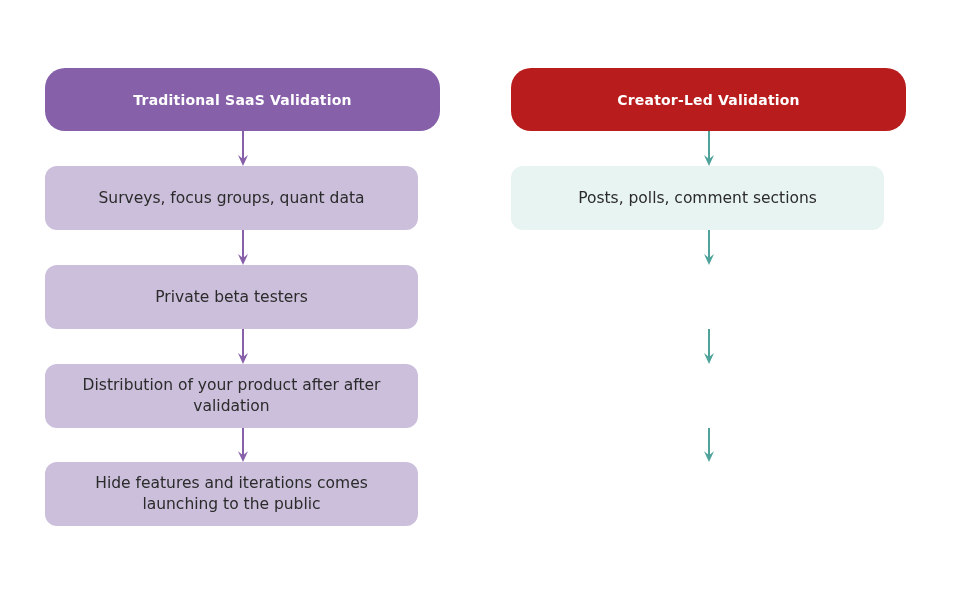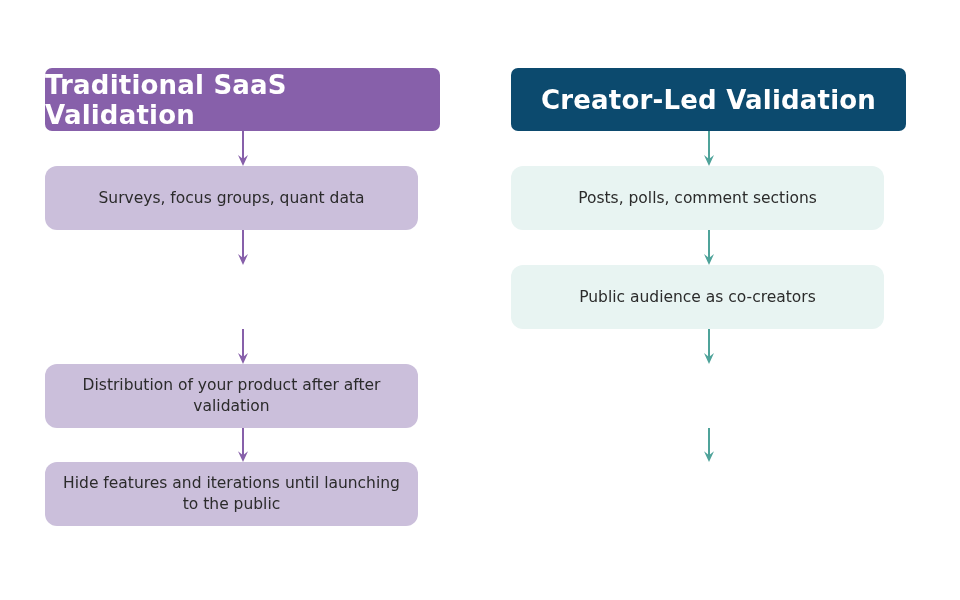--- a/index.html
+++ b/index.html
@@ -5,25 +5,25 @@
   html, body { margin: 0; padding: 0; }
   body {
     width: 960px; height: 600px; background: #ffffff; position: relative;
     font-family: "DejaVu Sans", "Liberation Sans", sans-serif; overflow: hidden;
   }
   .col { position: absolute; top: 0; width: 395px; height: 600px; }
   .col.left { left: 45px; }
   .col.right { left: 511px; }
   .header {
     position: absolute; left: 0; top: 68px; width: 395px; height: 63px;
-    border-radius: 7px; display: flex; align-items: center; justify-content: center;
-    color: #ffffff; font-weight: bold; font-size: 26px; letter-spacing: 0.2px;
+    border-radius: 20px; display: flex; align-items: center; justify-content: center;
+    color: #ffffff; font-weight: bold; font-size: 14px; letter-spacing: 0.2px;
   }
   .left .header { background: #8760aa; }
-  .right .header { background: #0c4a6e; }
+  .right .header { background: #b91c1c; }
   .box {
     position: absolute; left: 0; width: 373px; height: 64px; border-radius: 12px;
     display: flex; align-items: center; justify-content: center; text-align: center;
     color: #2b2b2b; font-size: 15.5px; line-height: 21px; padding: 0 14px; box-sizing: border-box;
   }
   .left .box { background: #cbbfdb; }
   .right .box { background: #e8f4f2; }
   .b1 { top: 166px; } .b2 { top: 265px; } .b3 { top: 364px; } .b4 { top: 462px; }
   .arrow { position: absolute; left: 191px; width: 14px; }
   .a1 { top: 131px; height: 35px; } .a2 { top: 230px; height: 35px; }
@@ -44,56 +44,56 @@
       </svg>
   </div>
   <div class="box b1">Surveys, focus groups, quant data</div>
 
   <div class="arrow a2">
     <svg viewBox="0 0 14 35" preserveAspectRatio="none">
         <line x1="7" y1="0" x2="7" y2="30" stroke="#8760aa" stroke-width="2"></line>
         <path d="M2 24 L7 35 L12 24 L7 28 Z" fill="#8760aa"></path>
       </svg>
   </div>
+  <div class="box b2">Private beta testers</div>
 
   <div class="arrow a3">
     <svg viewBox="0 0 14 35" preserveAspectRatio="none">
         <line x1="7" y1="0" x2="7" y2="30" stroke="#8760aa" stroke-width="2"></line>
         <path d="M2 24 L7 35 L12 24 L7 28 Z" fill="#8760aa"></path>
       </svg>
   </div>
   <div class="box b3">Distribution of your product after after validation</div>
 
   <div class="arrow a4">
     <svg viewBox="0 0 14 35" preserveAspectRatio="none">
         <line x1="7" y1="0" x2="7" y2="30" stroke="#8760aa" stroke-width="2"></line>
         <path d="M2 24 L7 35 L12 24 L7 28 Z" fill="#8760aa"></path>
       </svg>
   </div>
-  <div class="box b4">Hide features and iterations until launching to the public</div>
+  <div class="box b4">Hide features and iterations comes launching to the public</div>
 </div>
 
 <div class="col right">
   <div class="header">Creator-Led Validation</div>
 
   <div class="arrow a1">
     <svg viewBox="0 0 14 35" preserveAspectRatio="none">
         <line x1="7" y1="0" x2="7" y2="30" stroke="#4fa39a" stroke-width="2"></line>
         <path d="M2 24 L7 35 L12 24 L7 28 Z" fill="#4fa39a"></path>
       </svg>
   </div>
   <div class="box b1">Posts, polls, comment sections</div>
 
   <div class="arrow a2">
     <svg viewBox="0 0 14 35" preserveAspectRatio="none">
         <line x1="7" y1="0" x2="7" y2="30" stroke="#4fa39a" stroke-width="2"></line>
         <path d="M2 24 L7 35 L12 24 L7 28 Z" fill="#4fa39a"></path>
       </svg>
   </div>
-  <div class="box b2">Public audience as co-creators</div>
 
   <div class="arrow a3">
     <svg viewBox="0 0 14 35" preserveAspectRatio="none">
         <line x1="7" y1="0" x2="7" y2="30" stroke="#4fa39a" stroke-width="2"></line>
         <path d="M2 24 L7 35 L12 24 L7 28 Z" fill="#4fa39a"></path>
       </svg>
   </div>
 
   <div class="arrow a4">
     <svg viewBox="0 0 14 35" preserveAspectRatio="none">

